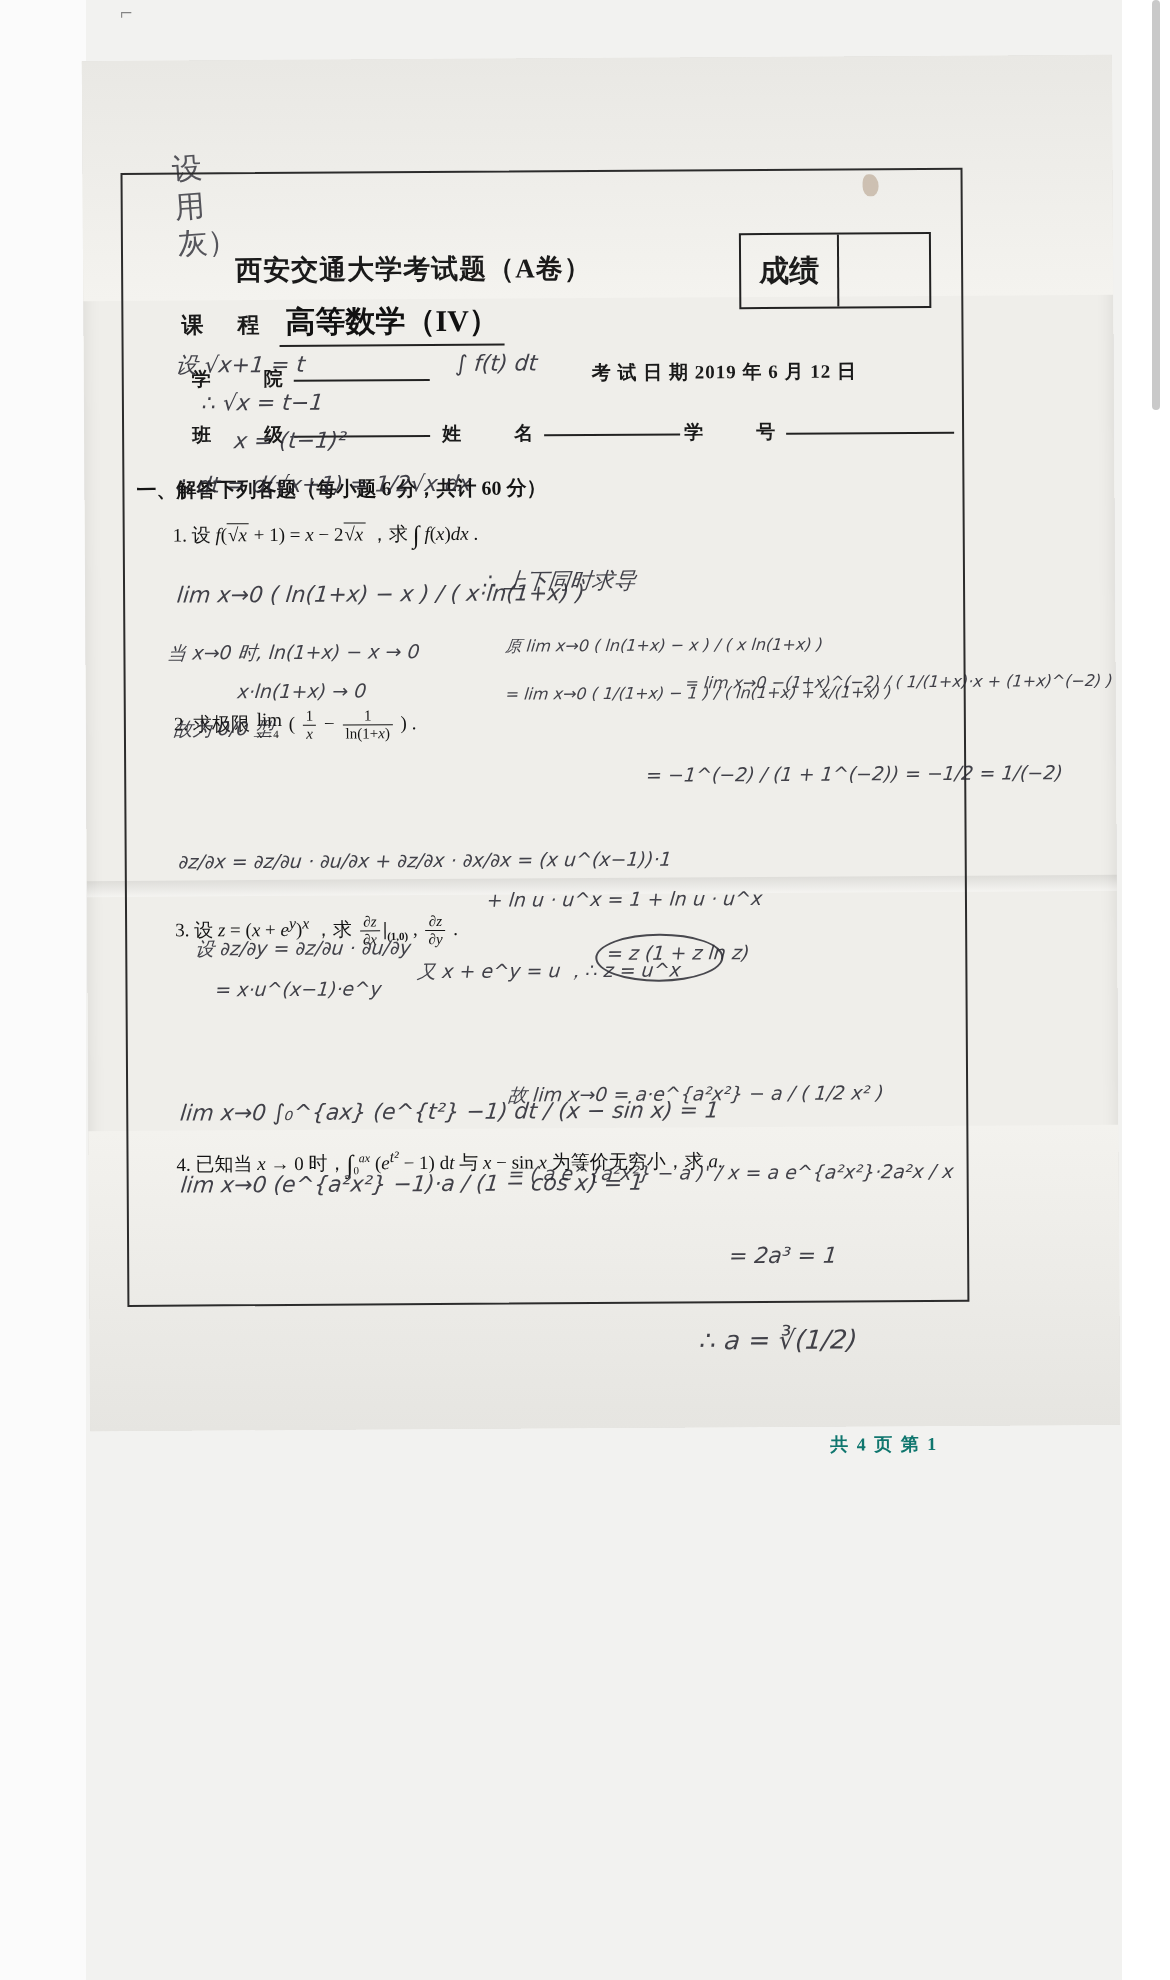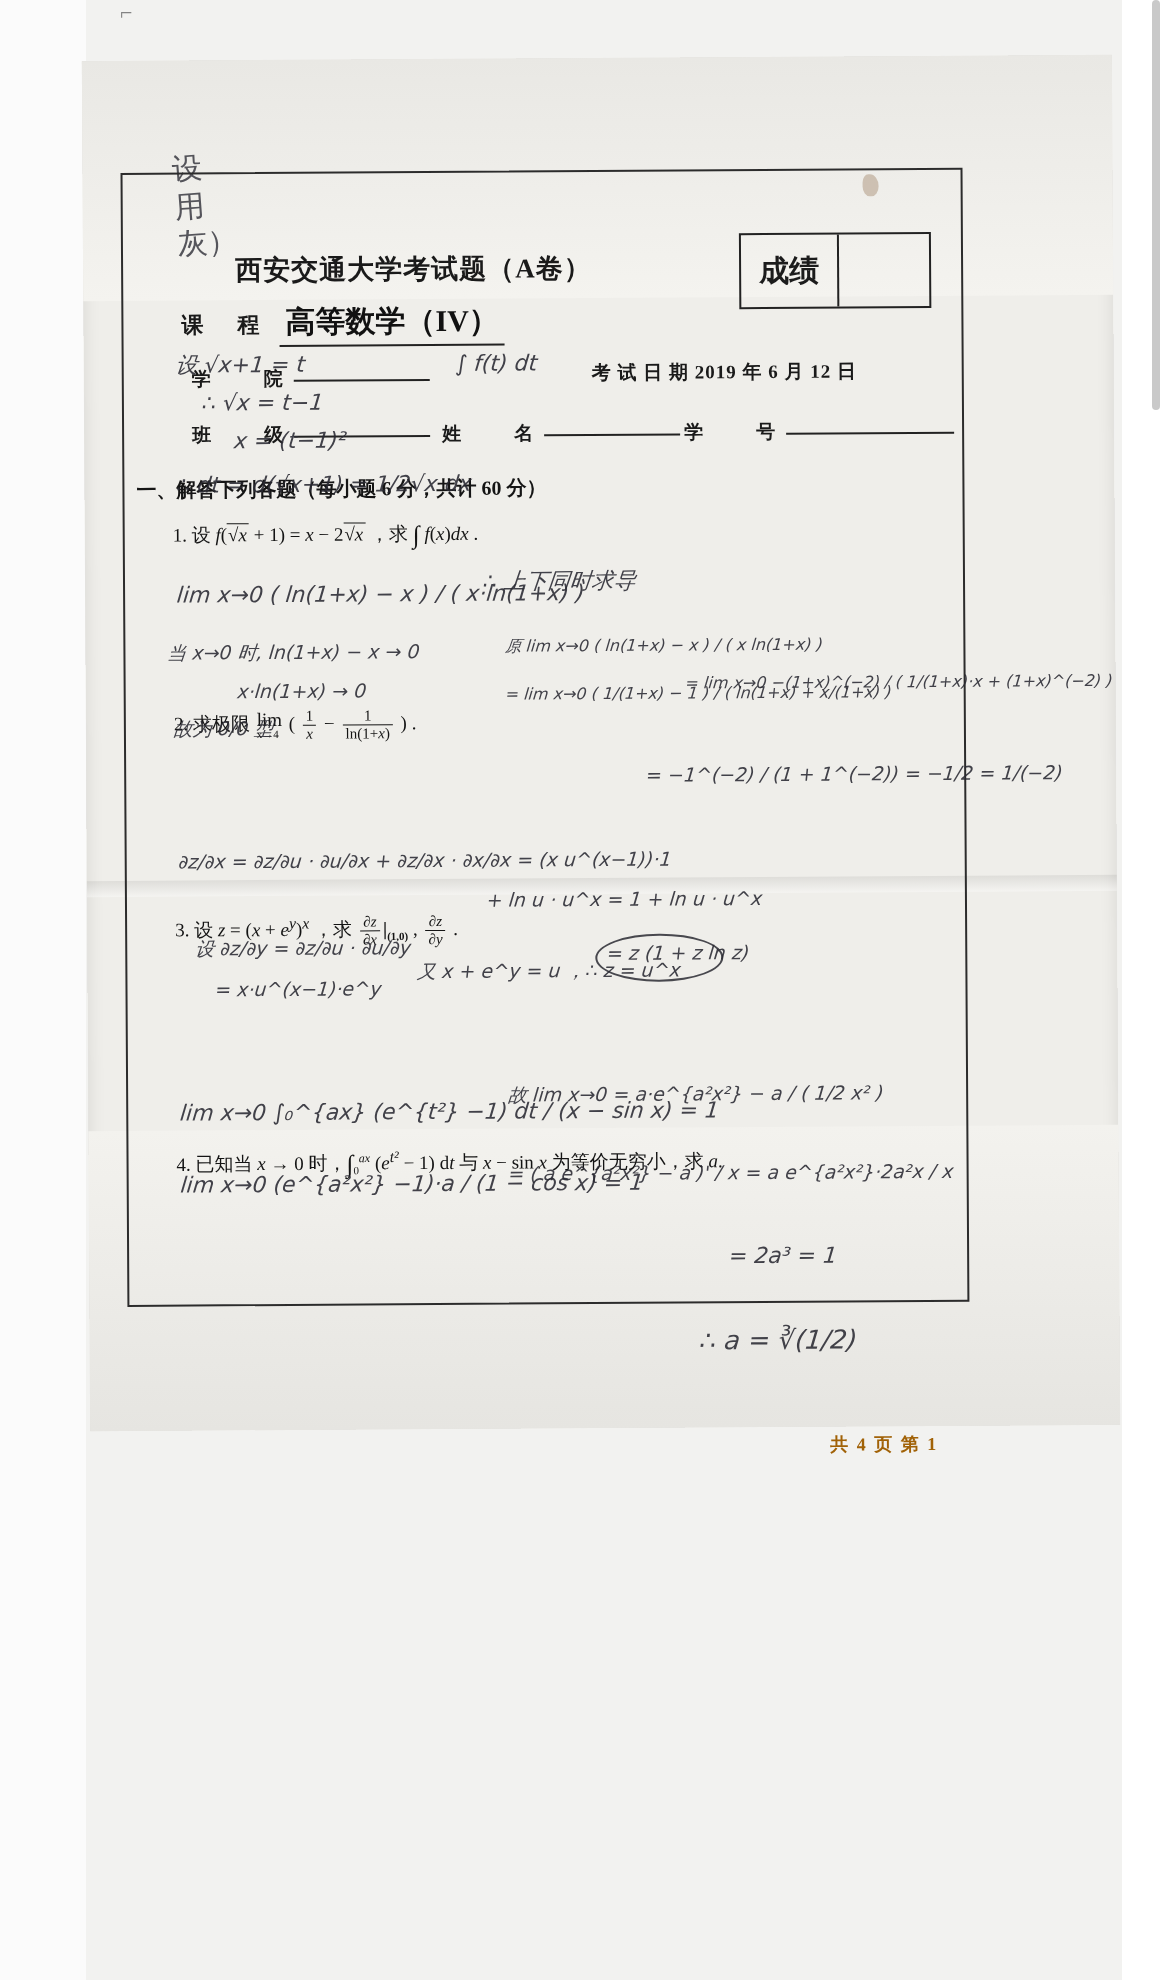--- a/index.html
+++ b/index.html
@@ -212,21 +212,21 @@
   }
   .ev sub { font-size: 11px; }
   i { font-family: "Liberation Serif", serif; }
 
   .footer {
     position: absolute;
     right: 30px;
     top: 1262px;
     font-size: 18px;
     font-weight: bold;
-    color: #a16207;
+    color: #0f766e;
     letter-spacing: 2px;
   }
 
   
   .hw {
     position: absolute;
     font-family: "DejaVu Sans", sans-serif;
     color: #2a2a33;
     white-space: nowrap;
     opacity: 0.88;

